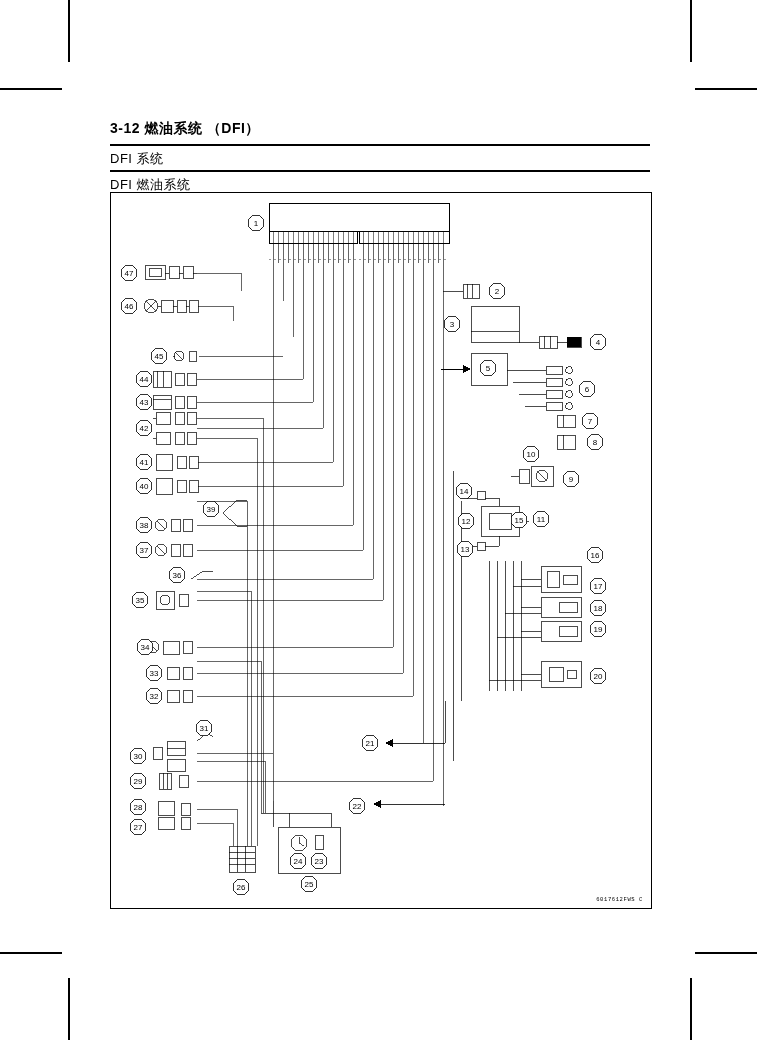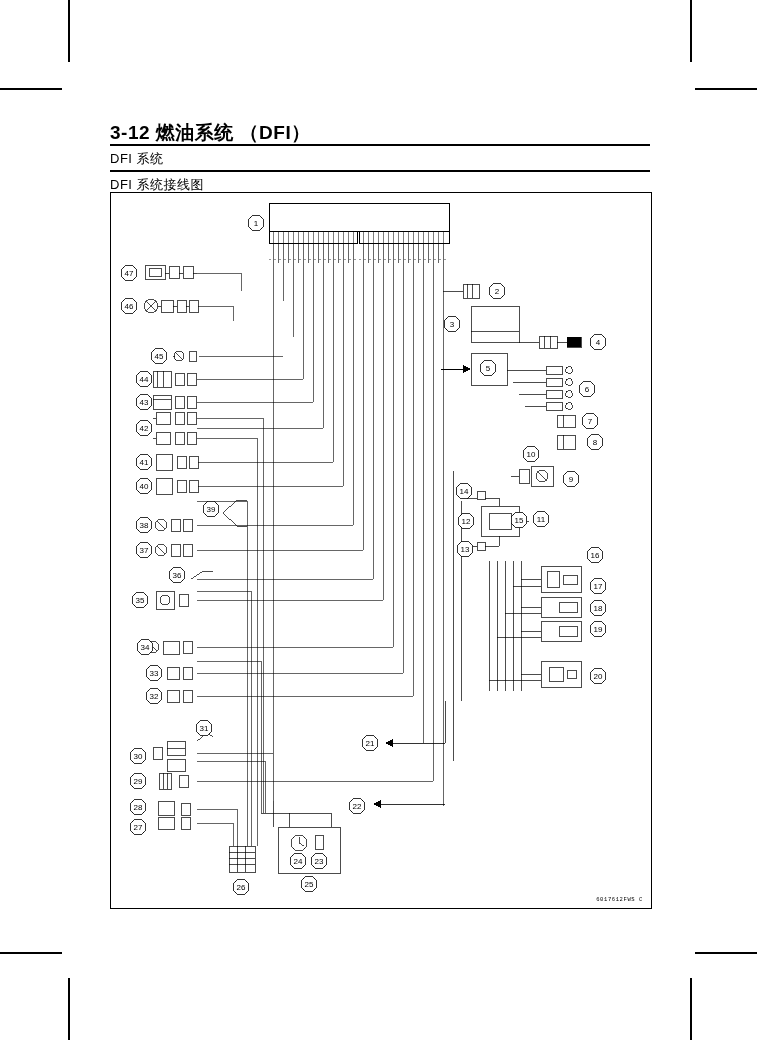--- a/index.html
+++ b/index.html
@@ -22,21 +22,21 @@
   }
   .crop-v { width: 1.5px; height: 62px; }
   .crop-h { height: 1.5px; width: 62px; }
 
   
   .page-head {
     position: absolute;
     left: 110px;
     top: 120px;
     width: 540px;
-    font-size: 19px;
+    font-size: 14px;
     font-weight: bold;
     letter-spacing: 0.5px;
     color: #000;
   }
   .rule {
     position: absolute;
     left: 110px;
     width: 540px;
     height: 1.5px;
     background: #000;
@@ -85,21 +85,21 @@
 <div class="crop-mark crop-h" style="left:695px; top:88px;"></div>
 <div class="crop-mark crop-h" style="left:0; top:952px;"></div>
 <div class="crop-mark crop-h" style="left:695px; top:952px;"></div>
 <div class="crop-mark crop-v" style="left:68px; top:978px;"></div>
 <div class="crop-mark crop-v" style="left:690px; top:978px;"></div>
 
 <div class="page-head">3-12  燃油系统 （DFI）</div>
 <div class="rule" style="top:144px;"></div>
 <div class="sec-title" style="top:150px;">DFI  系统</div>
 <div class="rule" style="top:170px;"></div>
-<div class="sec-title" style="top:176px;">DFI  系统接线图</div>
+<div class="sec-title" style="top:176px;">DFI  燃油系统</div>
 
 <div id="diagram-frame">
   <svg id="diagram-svg" width="540" height="715" viewBox="110 192 540 715">
     <g stroke="#000" fill="none" stroke-width="0.7" shape-rendering="crispEdges">
 
       <g>
         <rect x="268" y="202" width="180" height="28" fill="#fff" stroke="#000" stroke-width="1"></rect>
         <rect x="268" y="230" width="88" height="12" fill="#fff" stroke="#000" stroke-width="1"></rect>
         <rect x="358" y="230" width="90" height="12" fill="#fff" stroke="#000" stroke-width="1"></rect>
 

